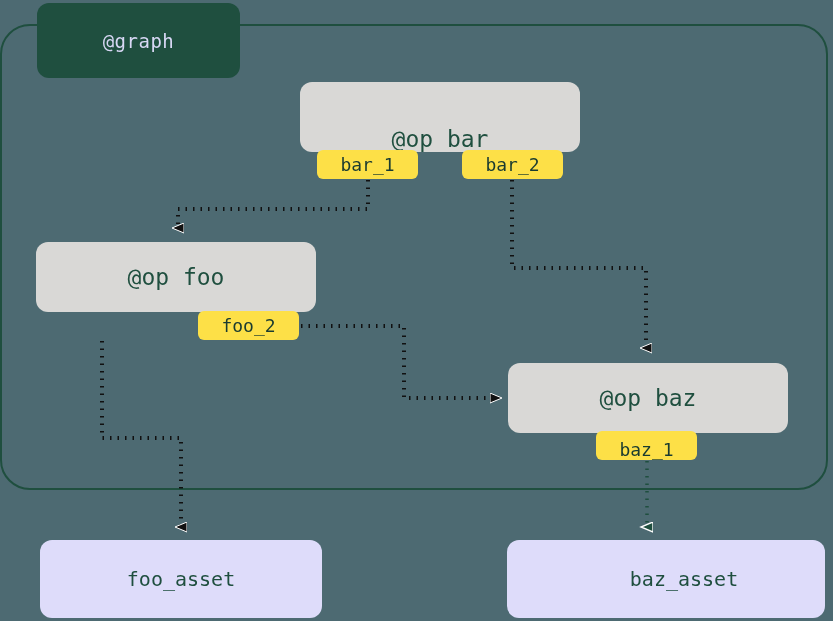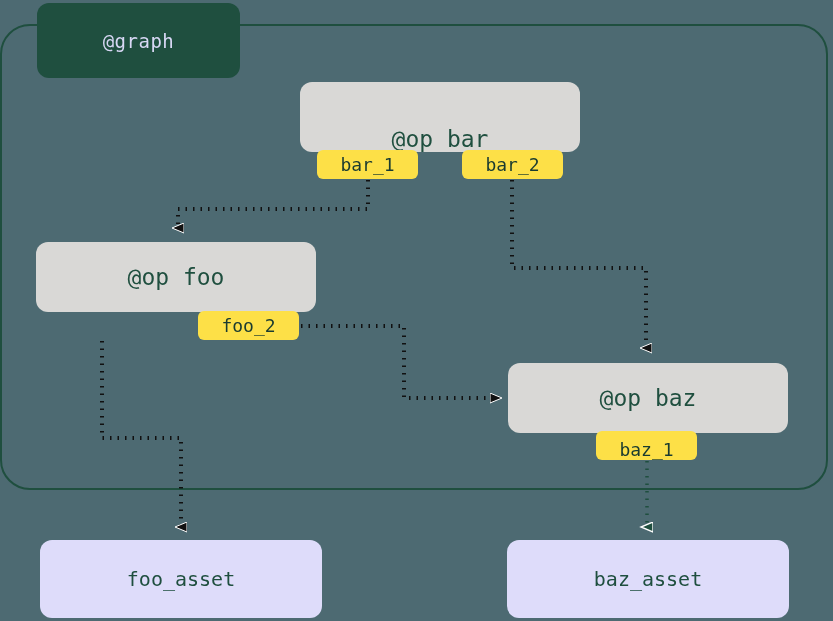--- a/index.html
+++ b/index.html
@@ -114,21 +114,21 @@
   <div class="op-node" style="left:508px; top:363px; width:280px; height:70px;">
     <span class="op-label">@op baz</span>
   </div>
   <div class="port" style="left:596px; top:431px; width:101px;align-items:flex-end;">
     <span>baz_1</span>
   </div>
 
   <div class="asset-node" style="left:40px; top:540px; width:282px; height:78px;">
     <span>foo_asset</span>
   </div>
-  <div class="asset-node" style="left:507px; top:540px; width:282px; height:78px;">
+  <div class="asset-node" style="left:507px; top:540px; width:282px; height:78px;padding-left:36px;">
     <span>baz_asset</span>
   </div>
 
   <svg id="edges" viewBox="0 0 833 621">
     <defs>
       <marker id="arrow-filled" markerWidth="14" markerHeight="14" refX="5" refY="6" orient="auto" markerUnits="userSpaceOnUse">
         <path d="M0,0 L10,0 L5,12 Z" fill="#111111" stroke="#ffffff" stroke-width="1"></path>
       </marker>
       <marker id="arrow-filled-right" markerWidth="14" markerHeight="14" refX="6" refY="5" orient="auto" markerUnits="userSpaceOnUse">
         <path d="M0,0 L12,5 L0,10 Z" fill="#111111" stroke="#ffffff" stroke-width="1"></path>

